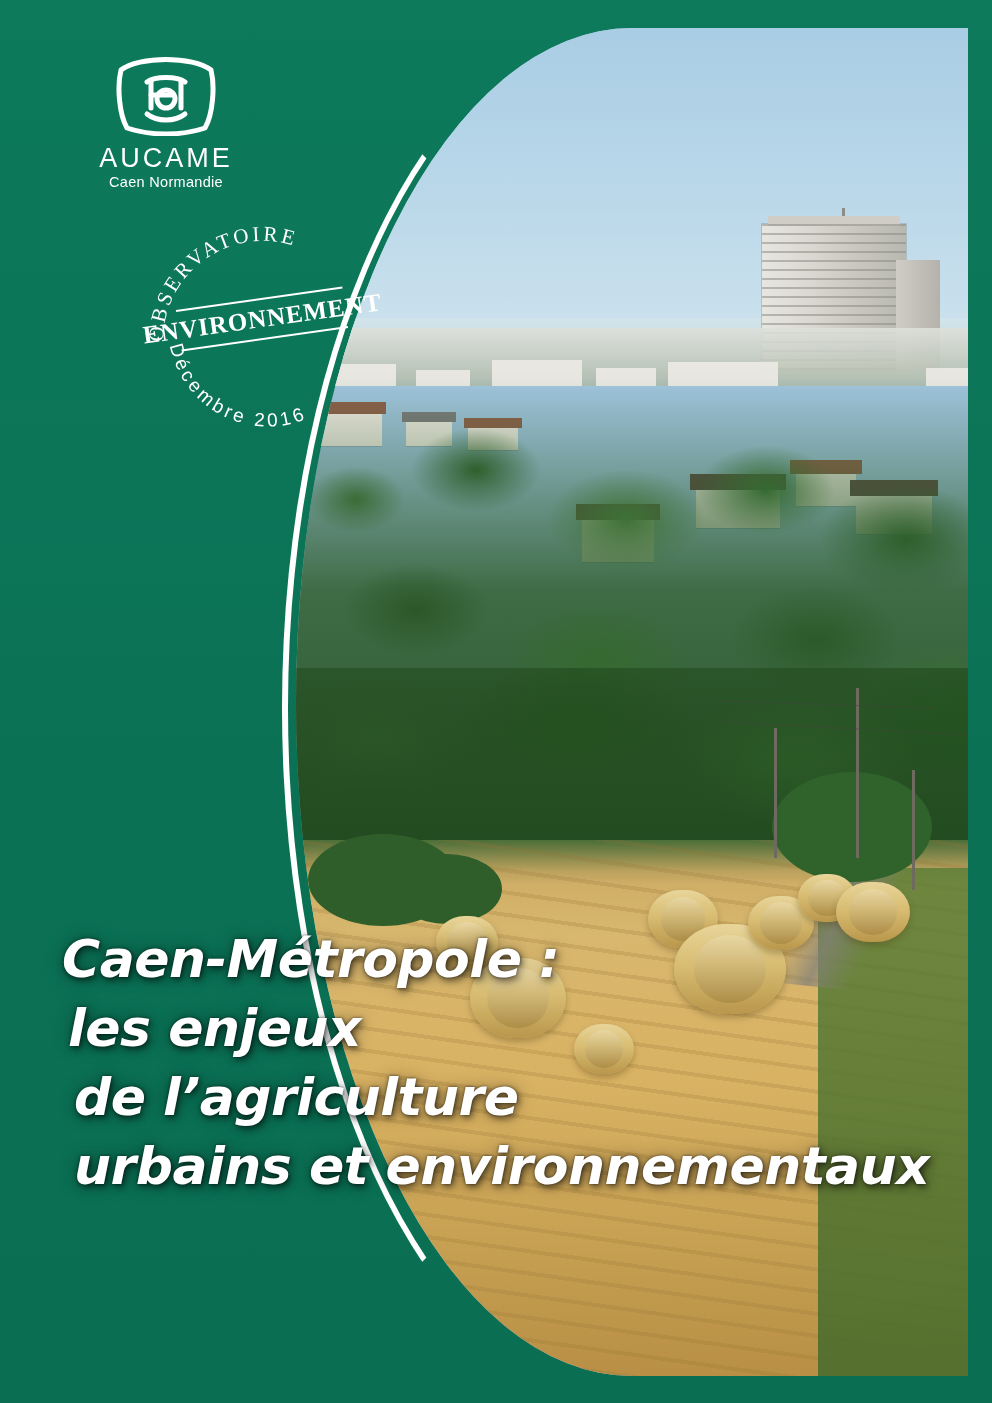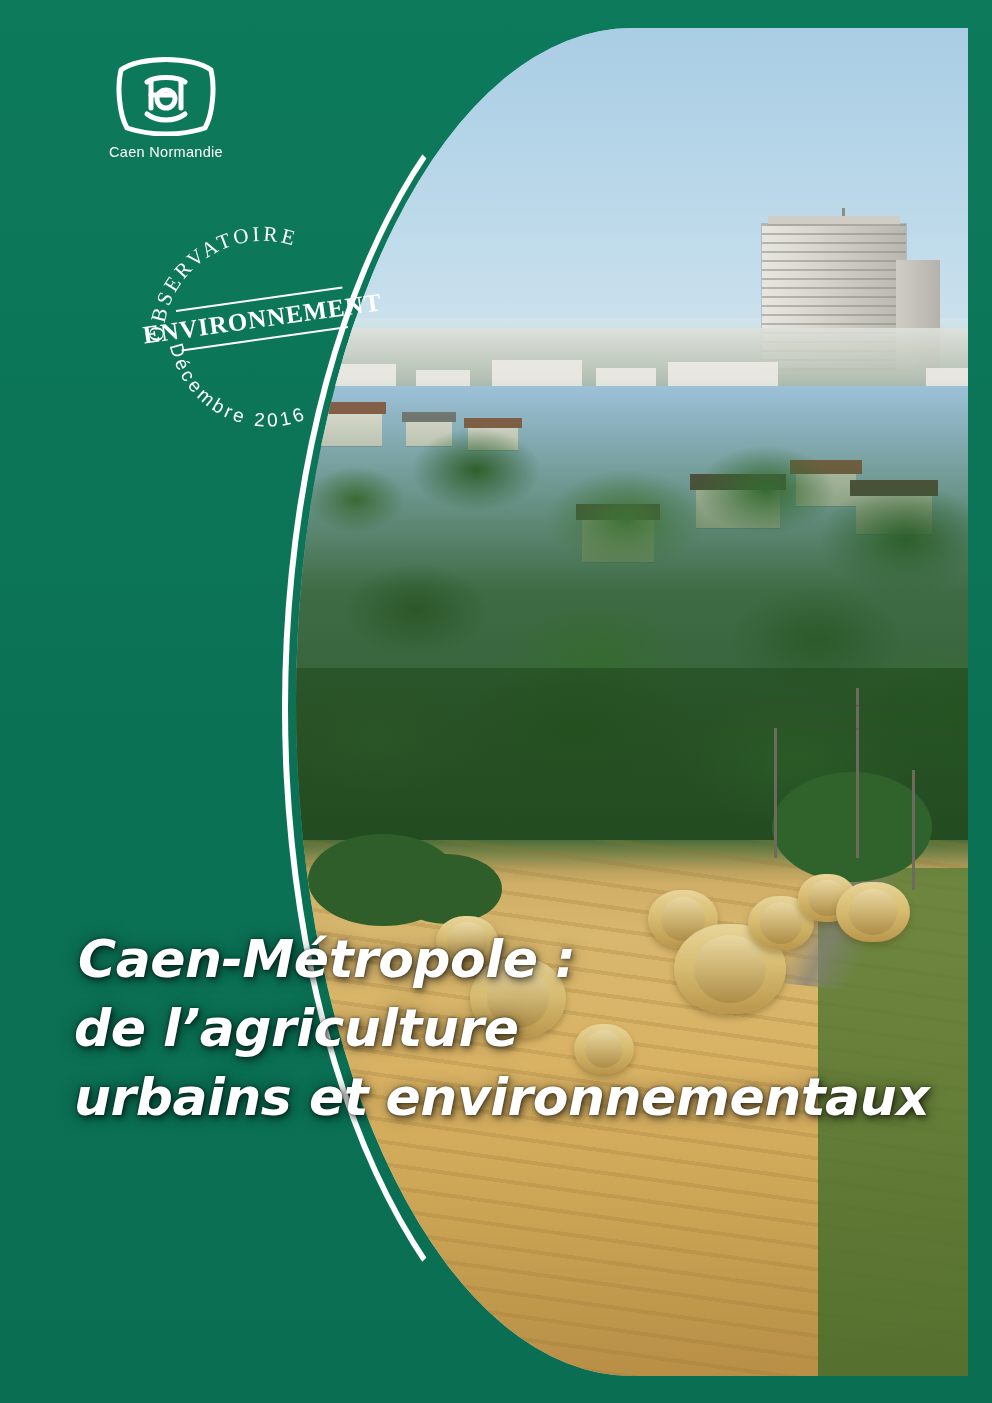--- a/index.html
+++ b/index.html
@@ -313,21 +313,21 @@
     font-weight: 700;
     font-size: 52px;
     line-height: 1.33;
     letter-spacing: -0.5px;
     text-shadow:
       0 0 3px rgba(0,0,0,0.55),
       2px 3px 7px rgba(0,0,0,0.55),
       0 0 18px rgba(0,0,0,0.35);
   }
   .title .ln { display: block; white-space: nowrap; }
-  .title .ln.l1 { margin-left: 16px; }
+  .title .ln.l1 { margin-left: 0px; }
   .title .ln.l2 { margin-left: 6px; }
   .title .ln.l3 { margin-left: 12px; }
   .title .ln.l4 { margin-left: 12px; }
 </style>
 </head>
 <body>
 
 <div class="page">
 
   <div class="bg-green"></div>
@@ -415,20 +415,21 @@
       <svg viewBox="0 0 110 84" width="110" height="84" aria-hidden="true">
         <path d="M10 18 C28 4, 82 4, 100 18 C104 34, 102 62, 94 76 C70 84, 40 84, 16 76 C8 62, 6 34, 10 18 Z" fill="none" stroke="#ffffff" stroke-width="5" stroke-linejoin="round"></path>
         <path d="M36 30 C44 24, 66 24, 74 30" fill="none" stroke="#ffffff" stroke-width="5" stroke-linecap="round"></path>
         <path d="M40 30 L40 56" stroke="#ffffff" stroke-width="5" stroke-linecap="round"></path>
         <path d="M70 30 L70 56" stroke="#ffffff" stroke-width="5" stroke-linecap="round"></path>
         <path d="M40 43 L62 43" stroke="#ffffff" stroke-width="5" stroke-linecap="round"></path>
         <circle cx="55" cy="47" r="9" fill="none" stroke="#ffffff" stroke-width="5"></circle>
         <path d="M36 62 C46 70, 64 70, 74 62" fill="none" stroke="#ffffff" stroke-width="5" stroke-linecap="round"></path>
       </svg>
     </div>
+    <div class="logo-name">AUCAME</div>
     <div class="logo-sub">Caen Normandie</div>
   </div>
 
   <div class="stamp">
     <svg viewBox="0 0 240 240" width="240" height="240" aria-hidden="true">
       <defs>
         <path id="arcTop" d="M 22,142 A 100,100 0 0 1 218,104" fill="none"></path>
         <path id="arcBottom" d="M 26,118 A 100,100 0 0 0 214,162" fill="none"></path>
       </defs>
       <text font-family="Liberation Serif, serif" font-size="21" letter-spacing="3.2" fill="#ffffff">
@@ -440,17 +441,18 @@
     </svg>
     <div class="stamp-center">
       <div class="rule"></div>
       <div class="word">ENVIRONNEMENT</div>
       <div class="rule"></div>
     </div>
   </div>
 
   <div class="title">
     <span class="ln l1">Caen-Métropole :</span>
+    <span class="ln l2">les enjeux</span>
     <span class="ln l4">de l’agriculture</span>
     <span class="ln l3">urbains et environnementaux</span>
   </div>
 
 </div>
 
 </body></html>

